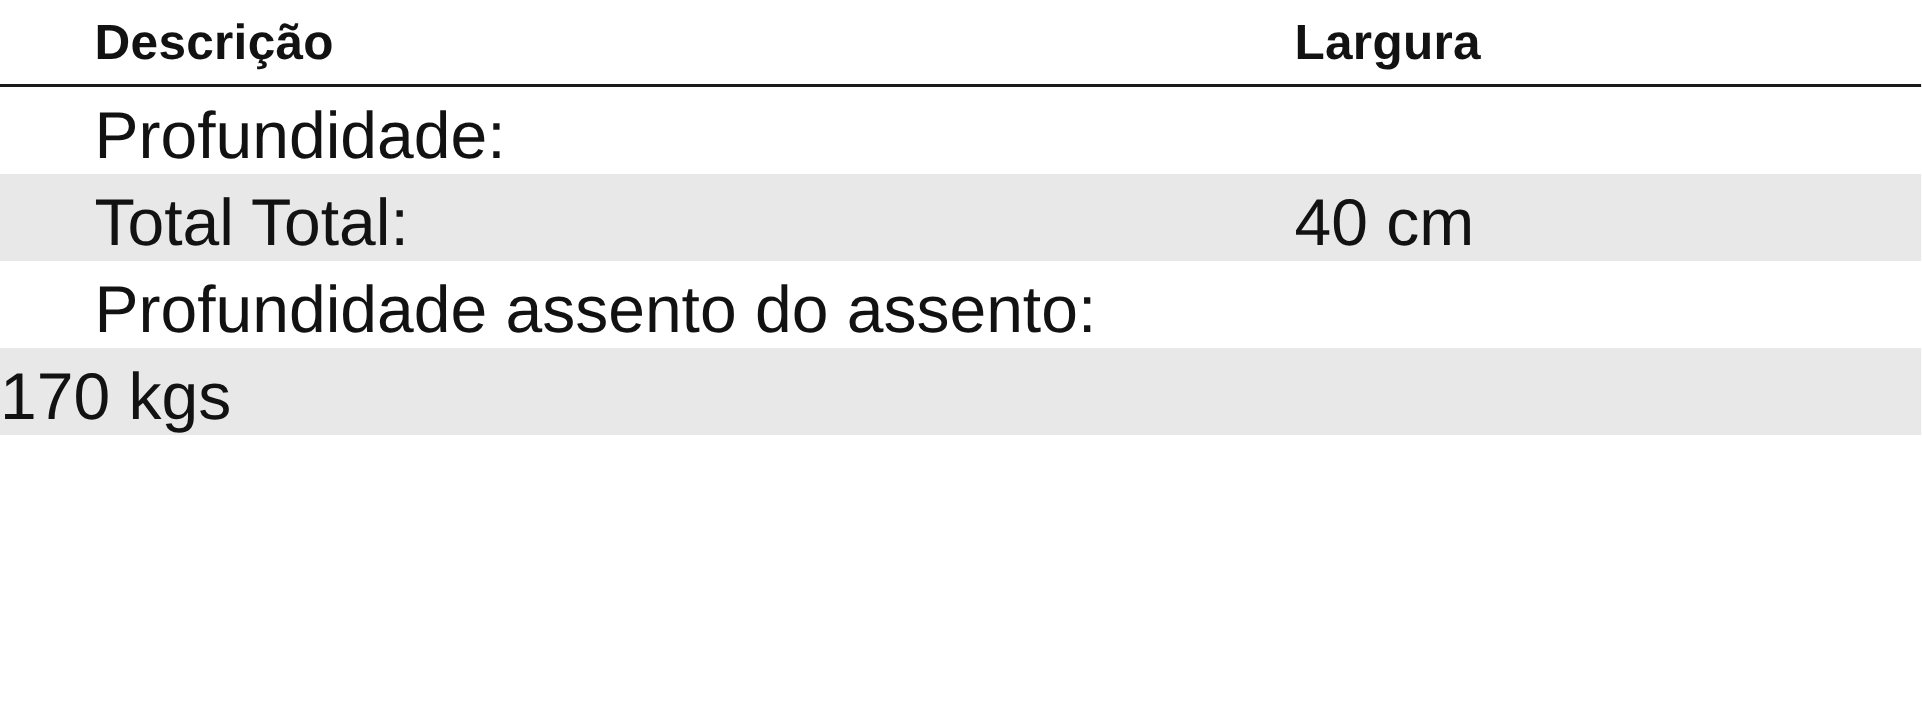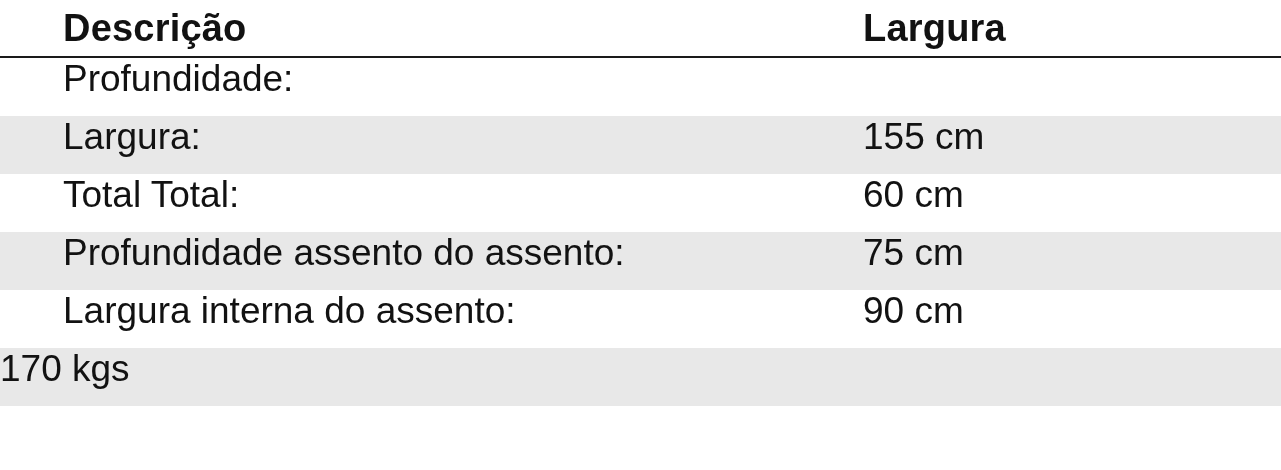--- a/index.html
+++ b/index.html
@@ -18,31 +18,31 @@
   .spec-table {
     width: 100%;
     display: block;
   }
   .thead {
     display: flex;
     align-items: center;
     height: 56px;
     border-bottom: 2px solid var(--rule, #1a1a1a);
     font-weight: 700;
-    font-size: 38px;
+    font-size: 33px;
     letter-spacing: 0.2px;
   }
   .tbody {
     display: block;
   }
   .row {
     display: flex;
-    align-items: flex-start;
+    align-items: flex-end;
     height: 58px;
-    font-size: 37px;
+    font-size: 44px;
     font-weight: 400;
   }
   .tbody .row:nth-child(even) {
     background: var(--stripe, #e8e8e8);
   }
   .cell-desc {
     flex: 0 0 863px;
     box-sizing: border-box;
     padding-left: 63px;
     white-space: nowrap;
@@ -65,40 +65,31 @@
       <div class="cell-desc">Descrição</div>
       <div class="cell-measure">Largura</div>
     </div>
 
     <div class="tbody">
 
       <div class="row">
         <div class="cell-desc">Profundidade:</div>
       </div>
 
-      <div class="row">
-        <div class="cell-desc">Largura:</div>
-        <div class="cell-measure">155 cm</div>
-      </div>
 
       <div class="row">
         <div class="cell-desc">Total Total:</div>
-        <div class="cell-measure">60 cm</div>
+        <div class="cell-measure">40 cm</div>
       </div>
 
 
       <div class="row">
         <div class="cell-desc">Profundidade assento do assento:</div>
-        <div class="cell-measure">75 cm</div>
       </div>
 
-      <div class="row">
-        <div class="cell-desc">Largura interna do assento:</div>
-        <div class="cell-measure">90 cm</div>
-      </div>
 
       <div class="row">
         <div class="cell-measure">170 kgs</div>
       </div>
 
     </div>
   </div>
 </div>
 
 </body></html>

